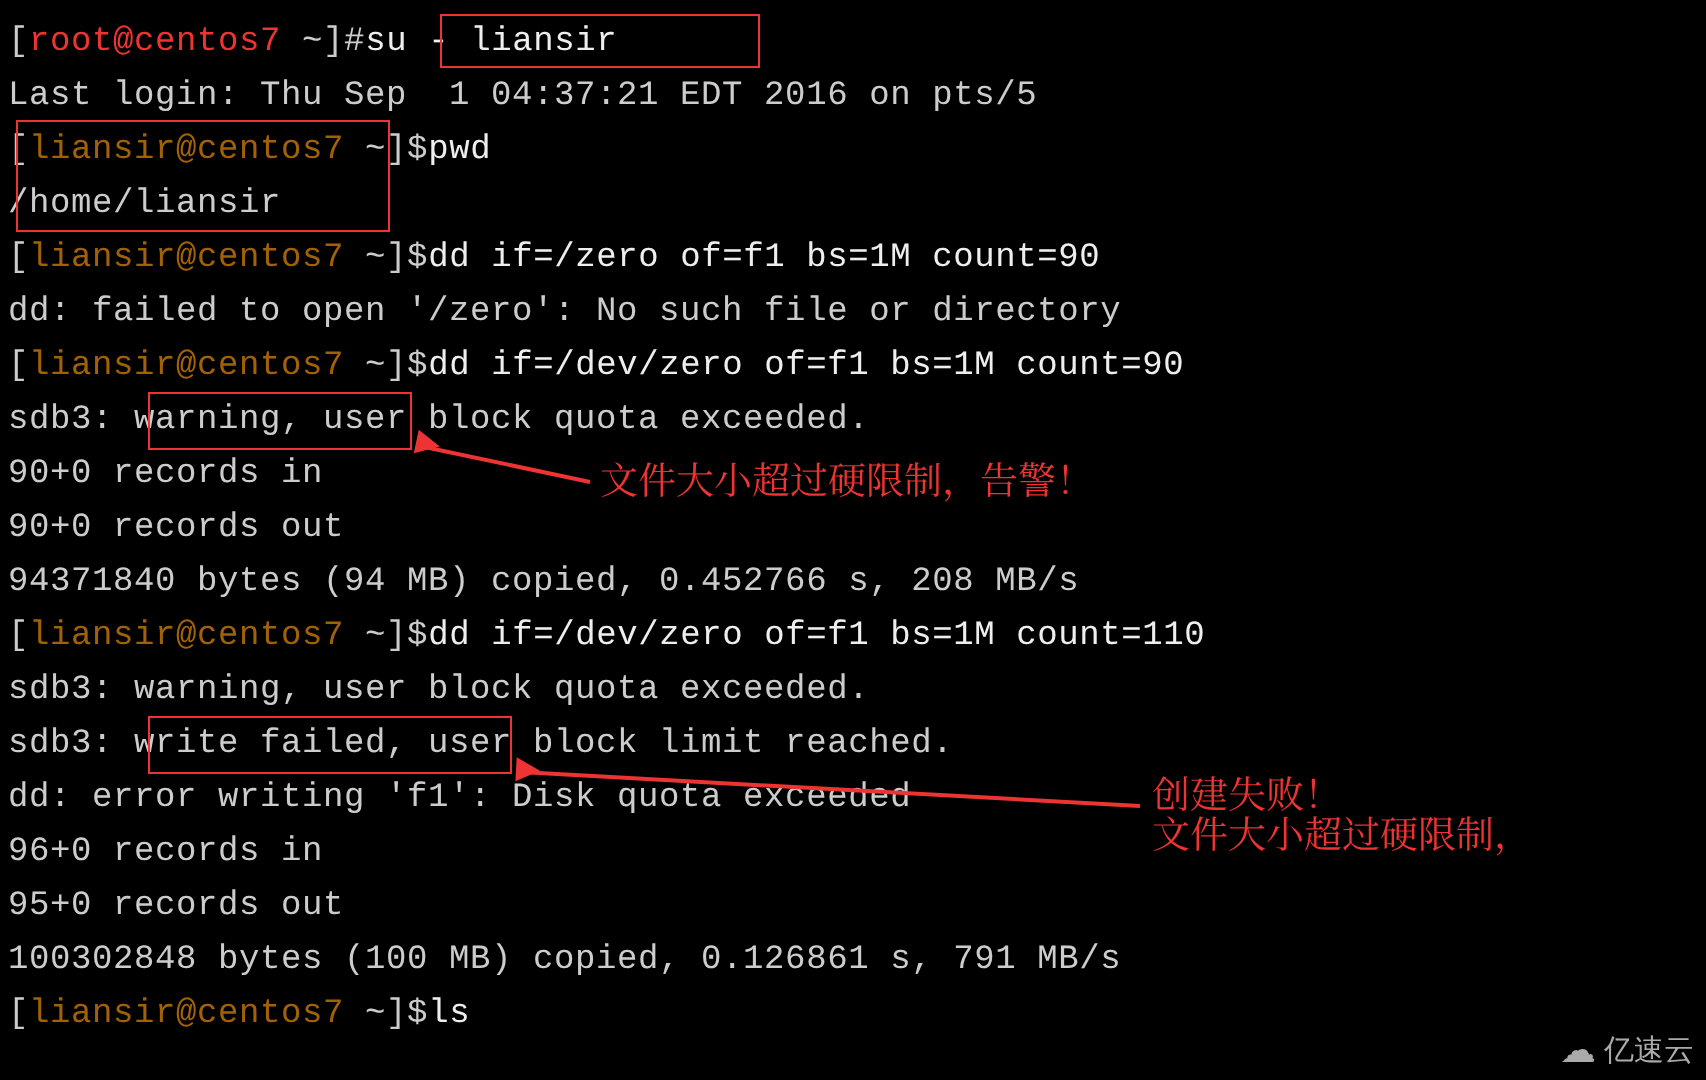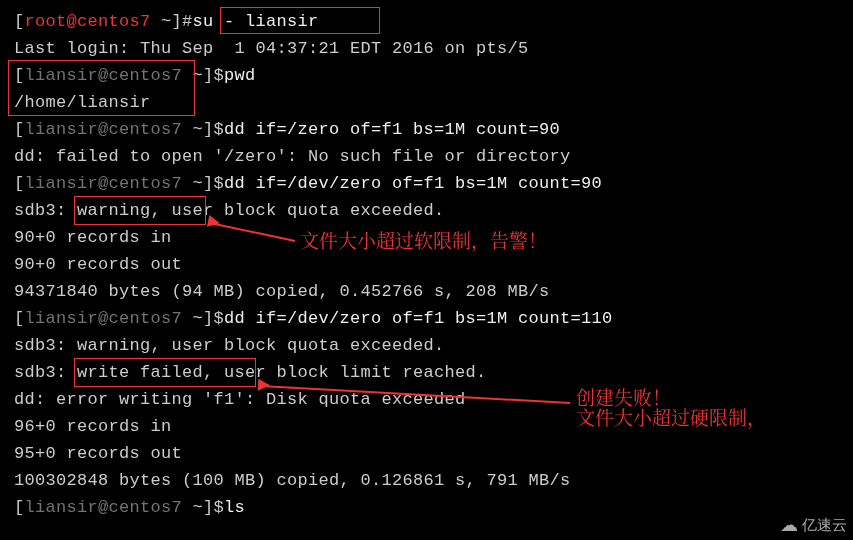--- a/index.html
+++ b/index.html
@@ -10,26 +10,26 @@
     height: 540px;
     overflow: hidden;
     position: relative;
   }
   .terminal {
     font-family: "Consolas", "Courier New", monospace;
     font-size: 17px;
     line-height: 27px;
     color: #ccc;
     white-space: pre;
-    padding: 8px 10px 0 14px;
+    padding: 8px 10px 0 4px;
     position: relative;
     letter-spacing: 0.3px;
   }
   .red   { color: #e33; }
-  .cyan  { color: #737373; text-align: center; }
+  .cyan  { color: #a16207; text-align: center; }
   .white { color: #eee; }
   .gray  { color: #ccc; }
 
   
   .box {
     position: absolute;
     border: 1px solid #e33;
     pointer-events: none;
   }
 
@@ -88,21 +88,21 @@
     <div class="box" style="left: 74px; top: 196px; width: 130px; height: 27px;"></div>
     <div class="box" style="left: 74px; top: 358px; width: 180px; height: 27px;"></div>
   </div>
 <div id="arrows-layer">
     <div class="arrow-line" style="left: 295px; top: 240px; width: 86.885px; transform: rotate(-168.043deg);"></div>
     <div class="arrow-head" style="left: 208px; top: 216px; transform: rotate(-168.043deg);"></div>
     <div class="arrow-line" style="left: 570px; top: 402px; width: 310.466px; transform: rotate(-176.861deg);"></div>
     <div class="arrow-head" style="left: 258px; top: 379px; transform: rotate(-176.861deg);"></div>
   </div>
 <div id="annot-layer">
-    <div class="annot" style="left: 300px; top: 228px;">文件大小超过软限制，告警！</div>
+    <div class="annot" style="left: 300px; top: 228px;">文件大小超过硬限制，告警！</div>
     <div class="annot" style="left: 576px; top: 405px;">文件大小超过硬限制，</div>
     <div class="annot" style="left: 576px; top: 385px;">创建失败！</div>
   </div>
 
 <div class="watermark">
   <span class="cloud">☁</span>
   <span>亿速云</span>
 </div>
 
 </body></html>

